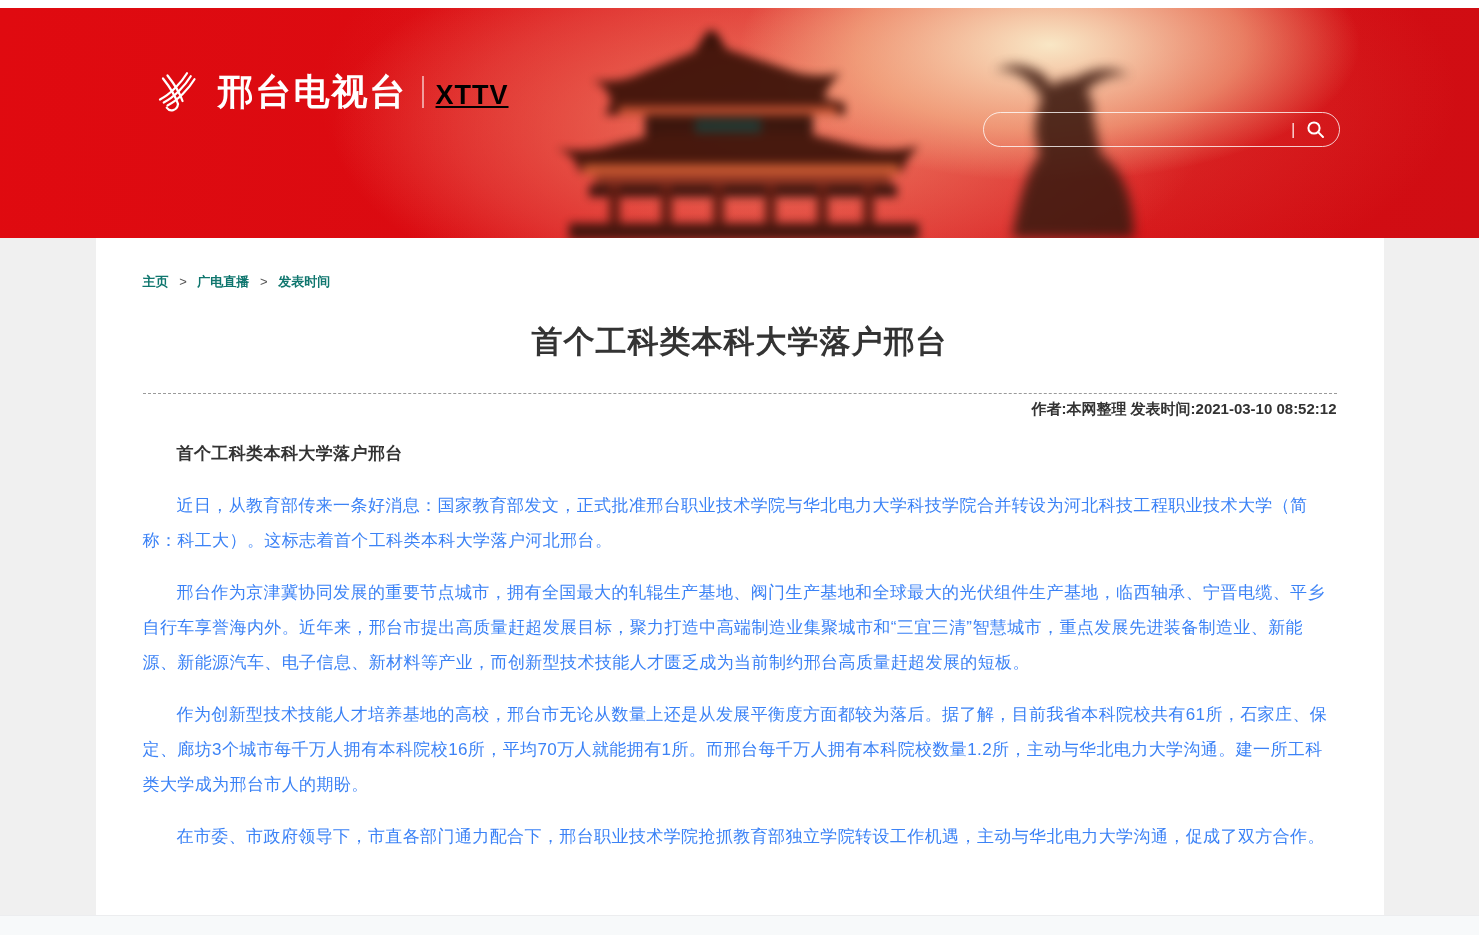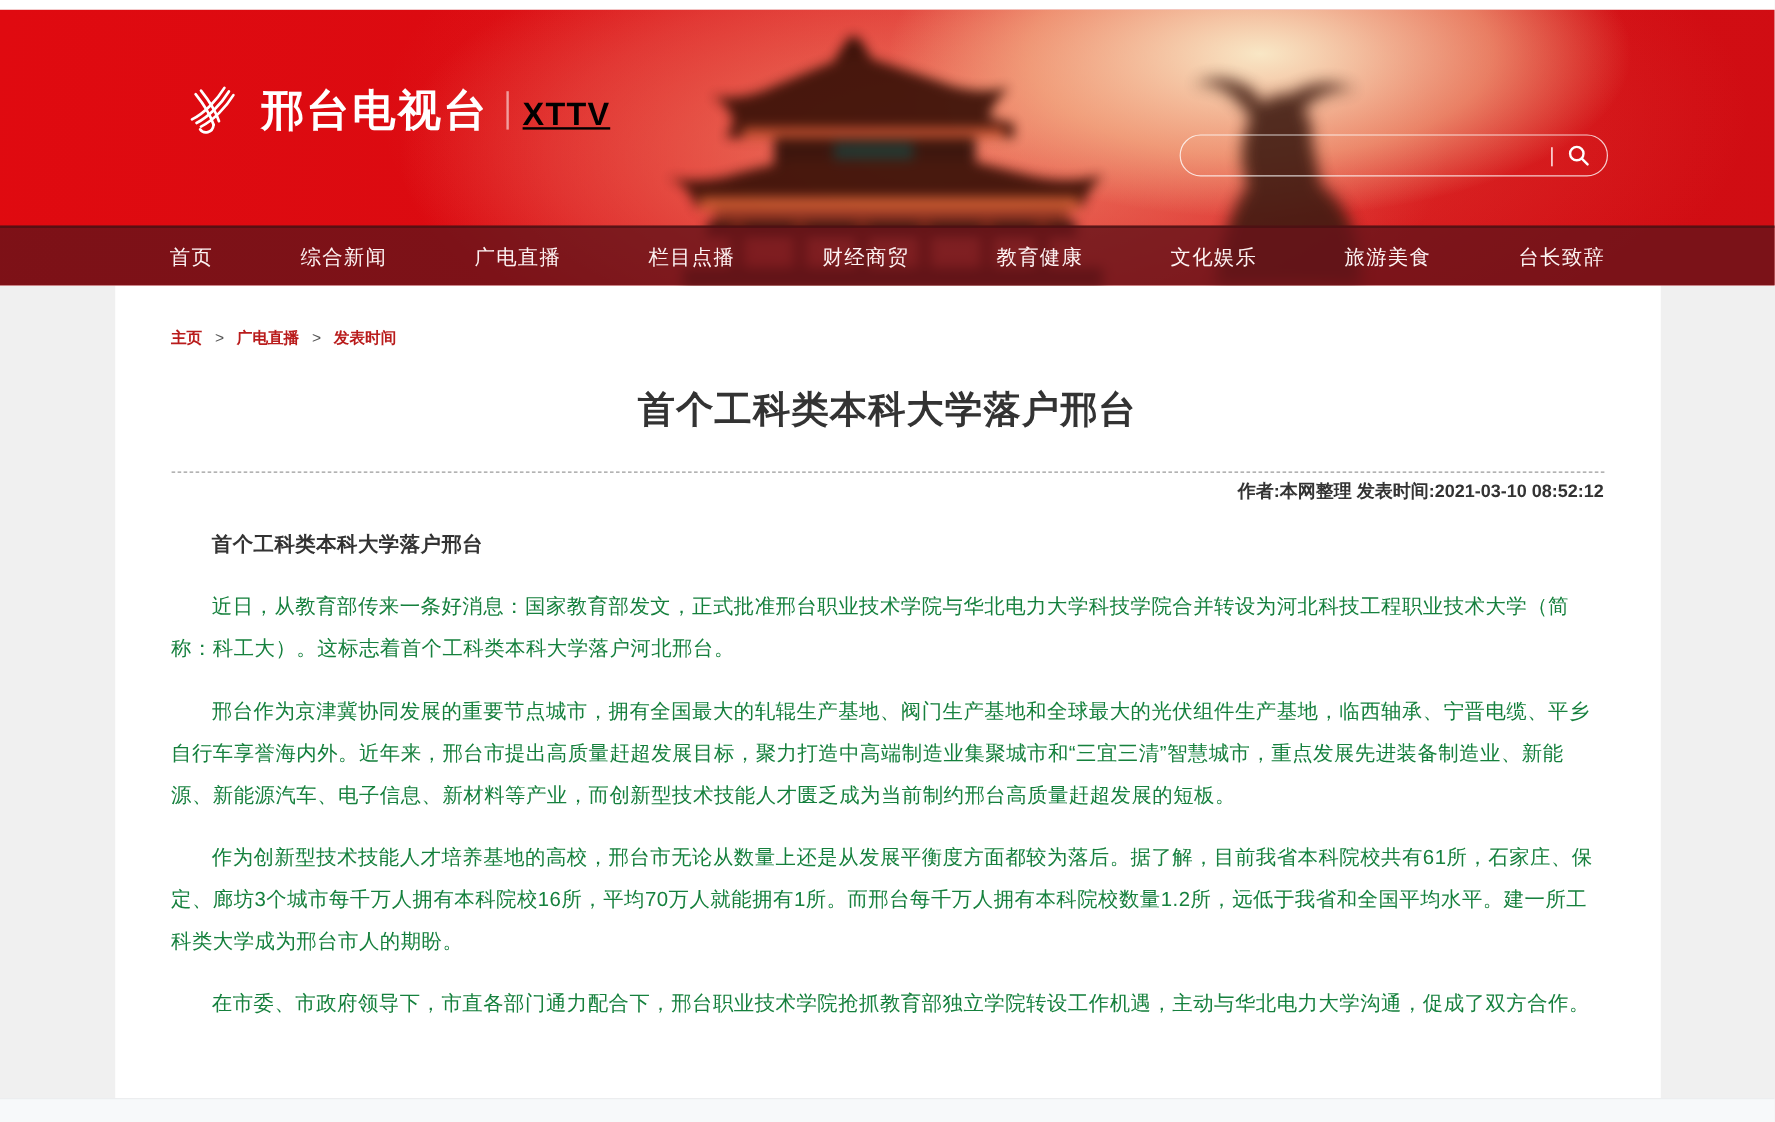--- a/index.html
+++ b/index.html
@@ -69,33 +69,33 @@
     text-decoration: none; cursor: pointer; padding: 4px 2px;
   }
 
   
   .main { background: #f0f0f0; }
   .card {
     width: 1288px; height: 677px; margin: 0 auto;
     background: #ffffff; padding: 1px 47px 0 47px; overflow: hidden;
   }
   .breadcrumb { margin-top: 34px; font-size: 13px; font-weight: 700; color: #444; }
-  .breadcrumb a { color: #b91c1c; text-decoration: none; cursor: pointer; }
+  .breadcrumb a { color: #0f766e; text-decoration: none; cursor: pointer; }
   .breadcrumb .sep { margin: 0 7px; color: #555; font-weight: 400; }
 
   .article-title {
     margin: 30px 0 0 0; text-align: center;
     font-size: 31px; font-weight: 700; color: #333; letter-spacing: 1px;
   }
   .title-rule { border: none; border-top: 1px dashed #9a9a9a; margin: 30px 0 0 0; }
   .article-meta { text-align: right; font-size: 15px; font-weight: 700; color: #333; margin-top: 6px; }
 
   .article-body { margin-top: 10px; }
   .article-body p {
-    font-size: 17px; line-height: 35px; color: #15803d;
+    font-size: 17px; line-height: 35px; color: #3b82f6;
     letter-spacing: 0.4px; text-indent: 2em; margin: 17px 0;
   }
   .article-body p.lead { font-weight: 700; color: #333; }
 
   
   .footer-strip { height: 20px; background: #f7f9fa; border-top: 1px solid #ecedef; }
 </style>
 </head>
 <body>
 
@@ -160,33 +160,20 @@
         <button class="search-btn" aria-label="search">
           <svg width="19" height="19" viewBox="0 0 19 19" aria-hidden="true">
             <circle cx="8" cy="8" r="5.6" fill="none" stroke="#ffffff" stroke-width="2"></circle>
             <line x1="12.4" y1="12.4" x2="17" y2="17" stroke="#ffffff" stroke-width="2" stroke-linecap="round"></line>
           </svg>
         </button>
       </div>
     </div>
   </div>
 
-  <nav class="nav">
-    <div class="nav-inner">
-      <a class="nav-item">首页</a>
-      <a class="nav-item">综合新闻</a>
-      <a class="nav-item">广电直播</a>
-      <a class="nav-item">栏目点播</a>
-      <a class="nav-item">财经商贸</a>
-      <a class="nav-item">教育健康</a>
-      <a class="nav-item">文化娱乐</a>
-      <a class="nav-item">旅游美食</a>
-      <a class="nav-item">台长致辞</a>
-    </div>
-  </nav>
 </div>
 
 <div class="main">
   <div class="card">
 
     <div class="breadcrumb">
       <a>主页</a>
       <span class="sep">&gt;</span>
       <a>广电直播</a>
       <span class="sep">&gt;</span>
@@ -196,20 +183,20 @@
     <h1 class="article-title">首个工科类本科大学落户邢台</h1>
 
     <hr class="title-rule">
 
     <div class="article-meta">作者:本网整理 发表时间:2021-03-10 08:52:12</div>
 
     <div class="article-body">
       <p class="lead">首个工科类本科大学落户邢台</p>
       <p>近日，从教育部传来一条好消息：国家教育部发文，正式批准邢台职业技术学院与华北电力大学科技学院合并转设为河北科技工程职业技术大学（简称：科工大）。这标志着首个工科类本科大学落户河北邢台。</p>
       <p>邢台作为京津冀协同发展的重要节点城市，拥有全国最大的轧辊生产基地、阀门生产基地和全球最大的光伏组件生产基地，临西轴承、宁晋电缆、平乡自行车享誉海内外。近年来，邢台市提出高质量赶超发展目标，聚力打造中高端制造业集聚城市和“三宜三清”智慧城市，重点发展先进装备制造业、新能源、新能源汽车、电子信息、新材料等产业，而创新型技术技能人才匮乏成为当前制约邢台高质量赶超发展的短板。</p>
-      <p>作为创新型技术技能人才培养基地的高校，邢台市无论从数量上还是从发展平衡度方面都较为落后。据了解，目前我省本科院校共有61所，石家庄、保定、廊坊3个城市每千万人拥有本科院校16所，平均70万人就能拥有1所。而邢台每千万人拥有本科院校数量1.2所，远低于我省和全国平均水平。建一所工科类大学成为邢台市人的期盼。</p>
+      <p>作为创新型技术技能人才培养基地的高校，邢台市无论从数量上还是从发展平衡度方面都较为落后。据了解，目前我省本科院校共有61所，石家庄、保定、廊坊3个城市每千万人拥有本科院校16所，平均70万人就能拥有1所。而邢台每千万人拥有本科院校数量1.2所，主动与华北电力大学沟通。建一所工科类大学成为邢台市人的期盼。</p>
       <p>在市委、市政府领导下，市直各部门通力配合下，邢台职业技术学院抢抓教育部独立学院转设工作机遇，主动与华北电力大学沟通，促成了双方合作。</p>
     </div>
 
   </div>
 </div>
 
 <div class="footer-strip"></div>
 
 </body></html>

